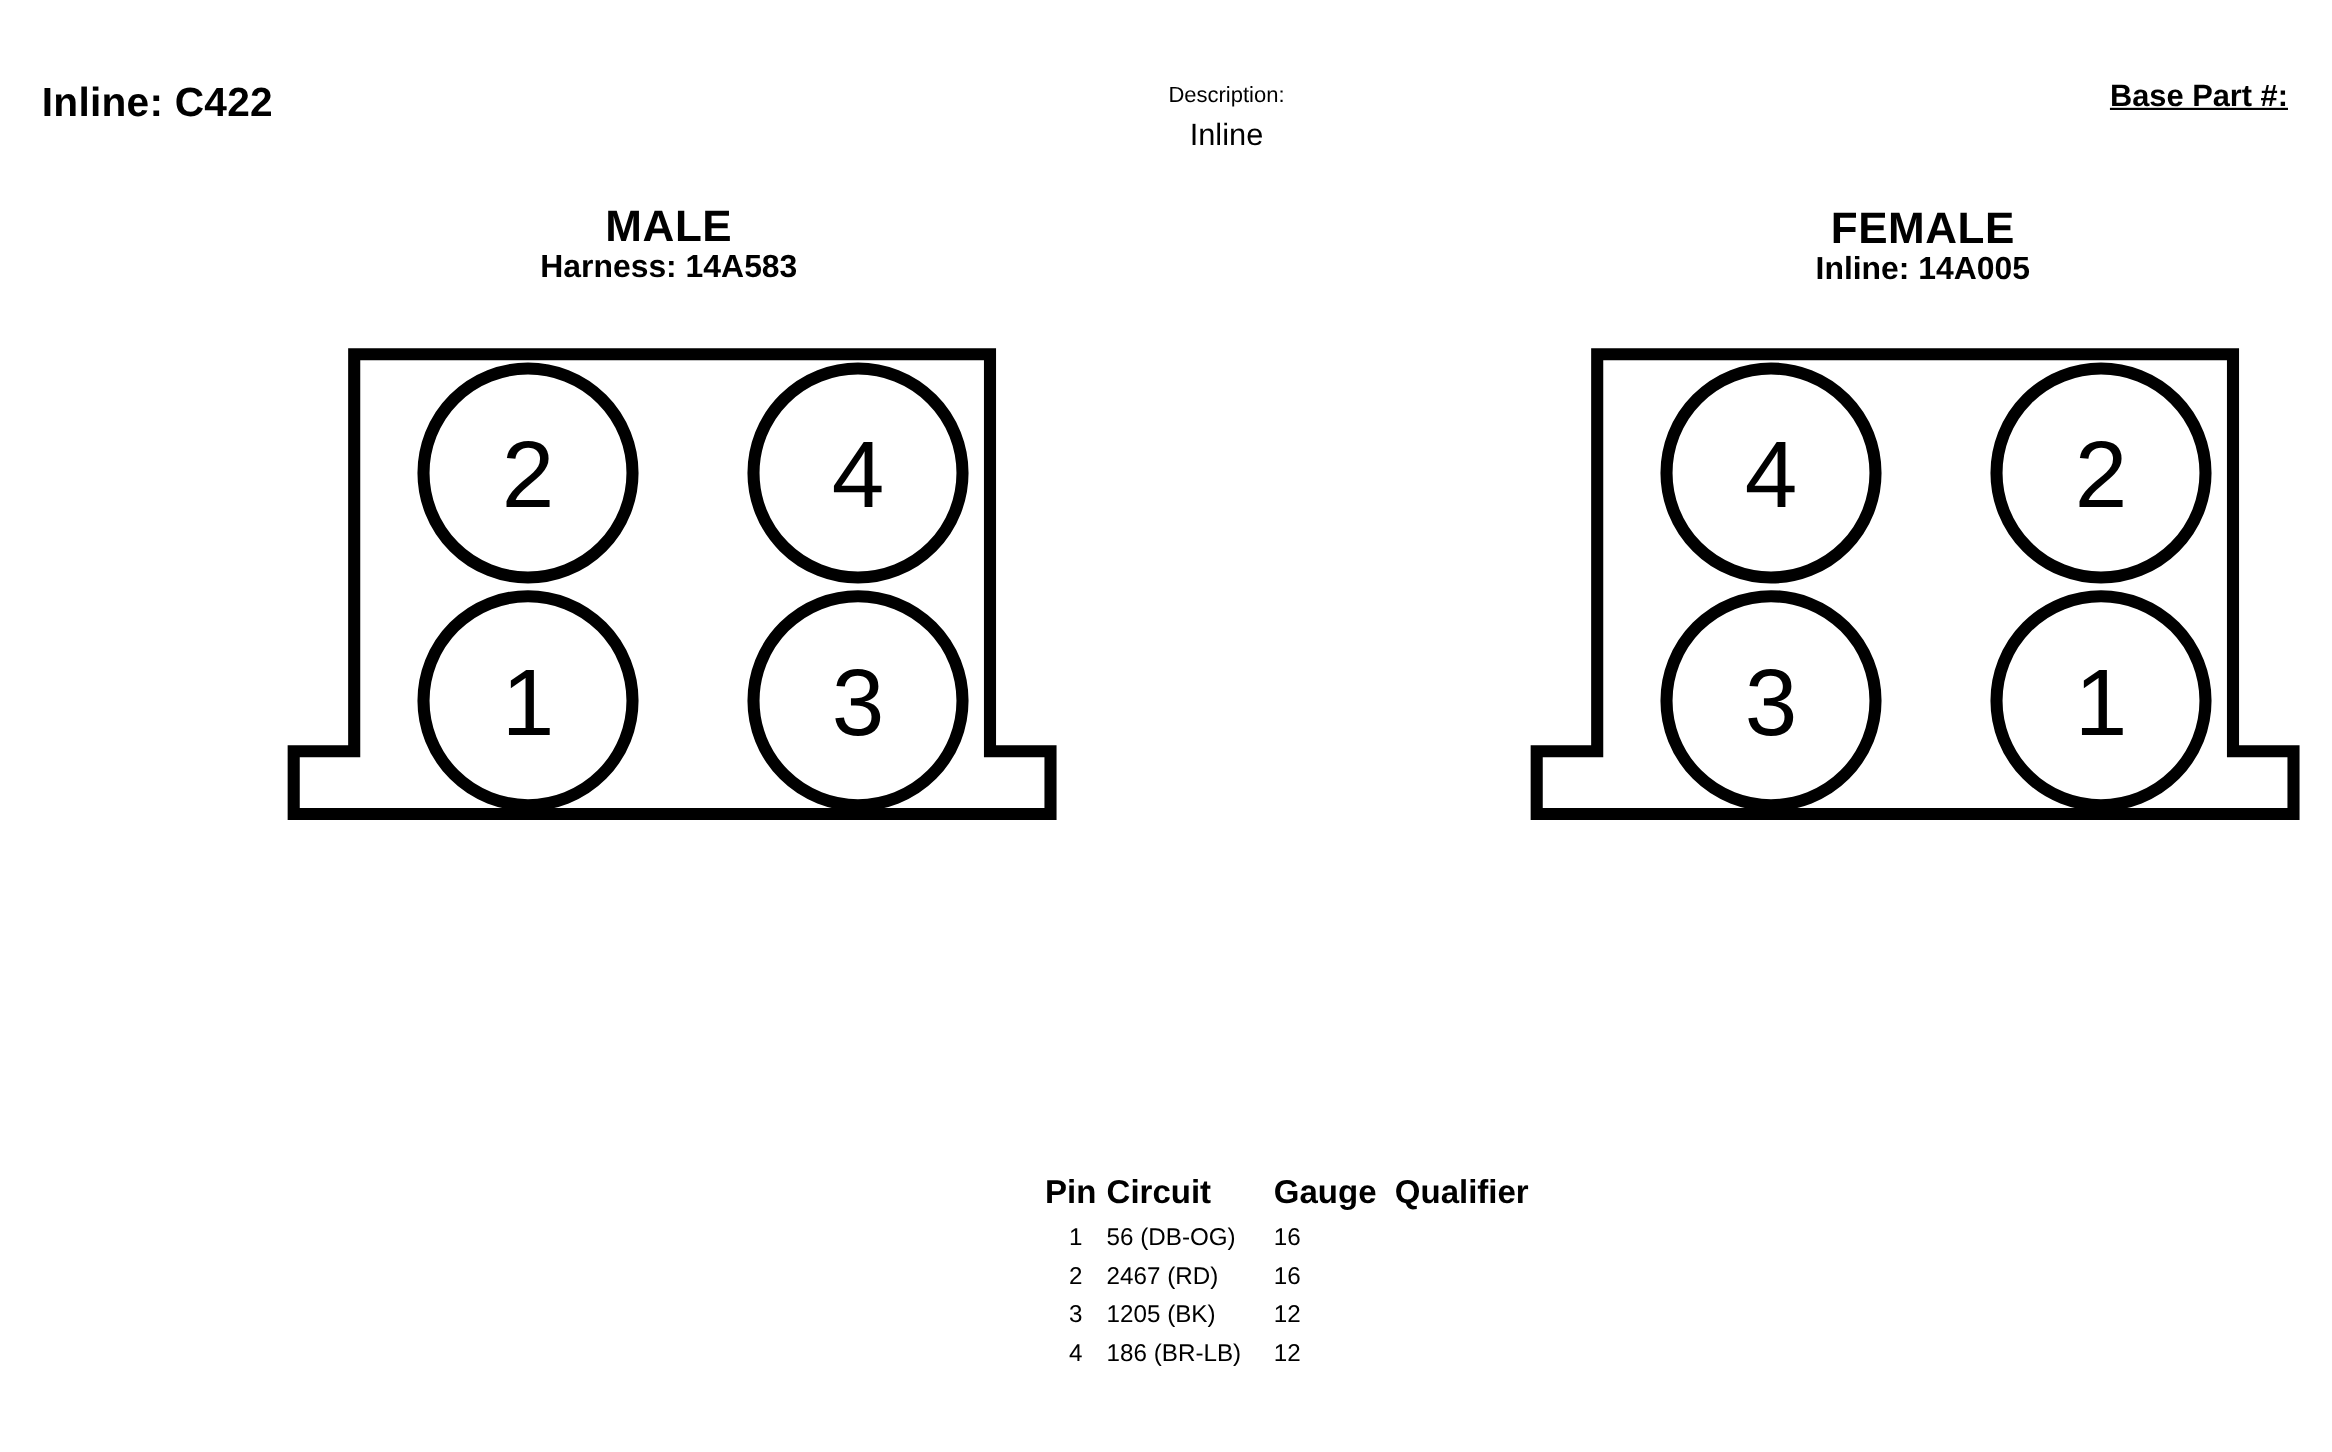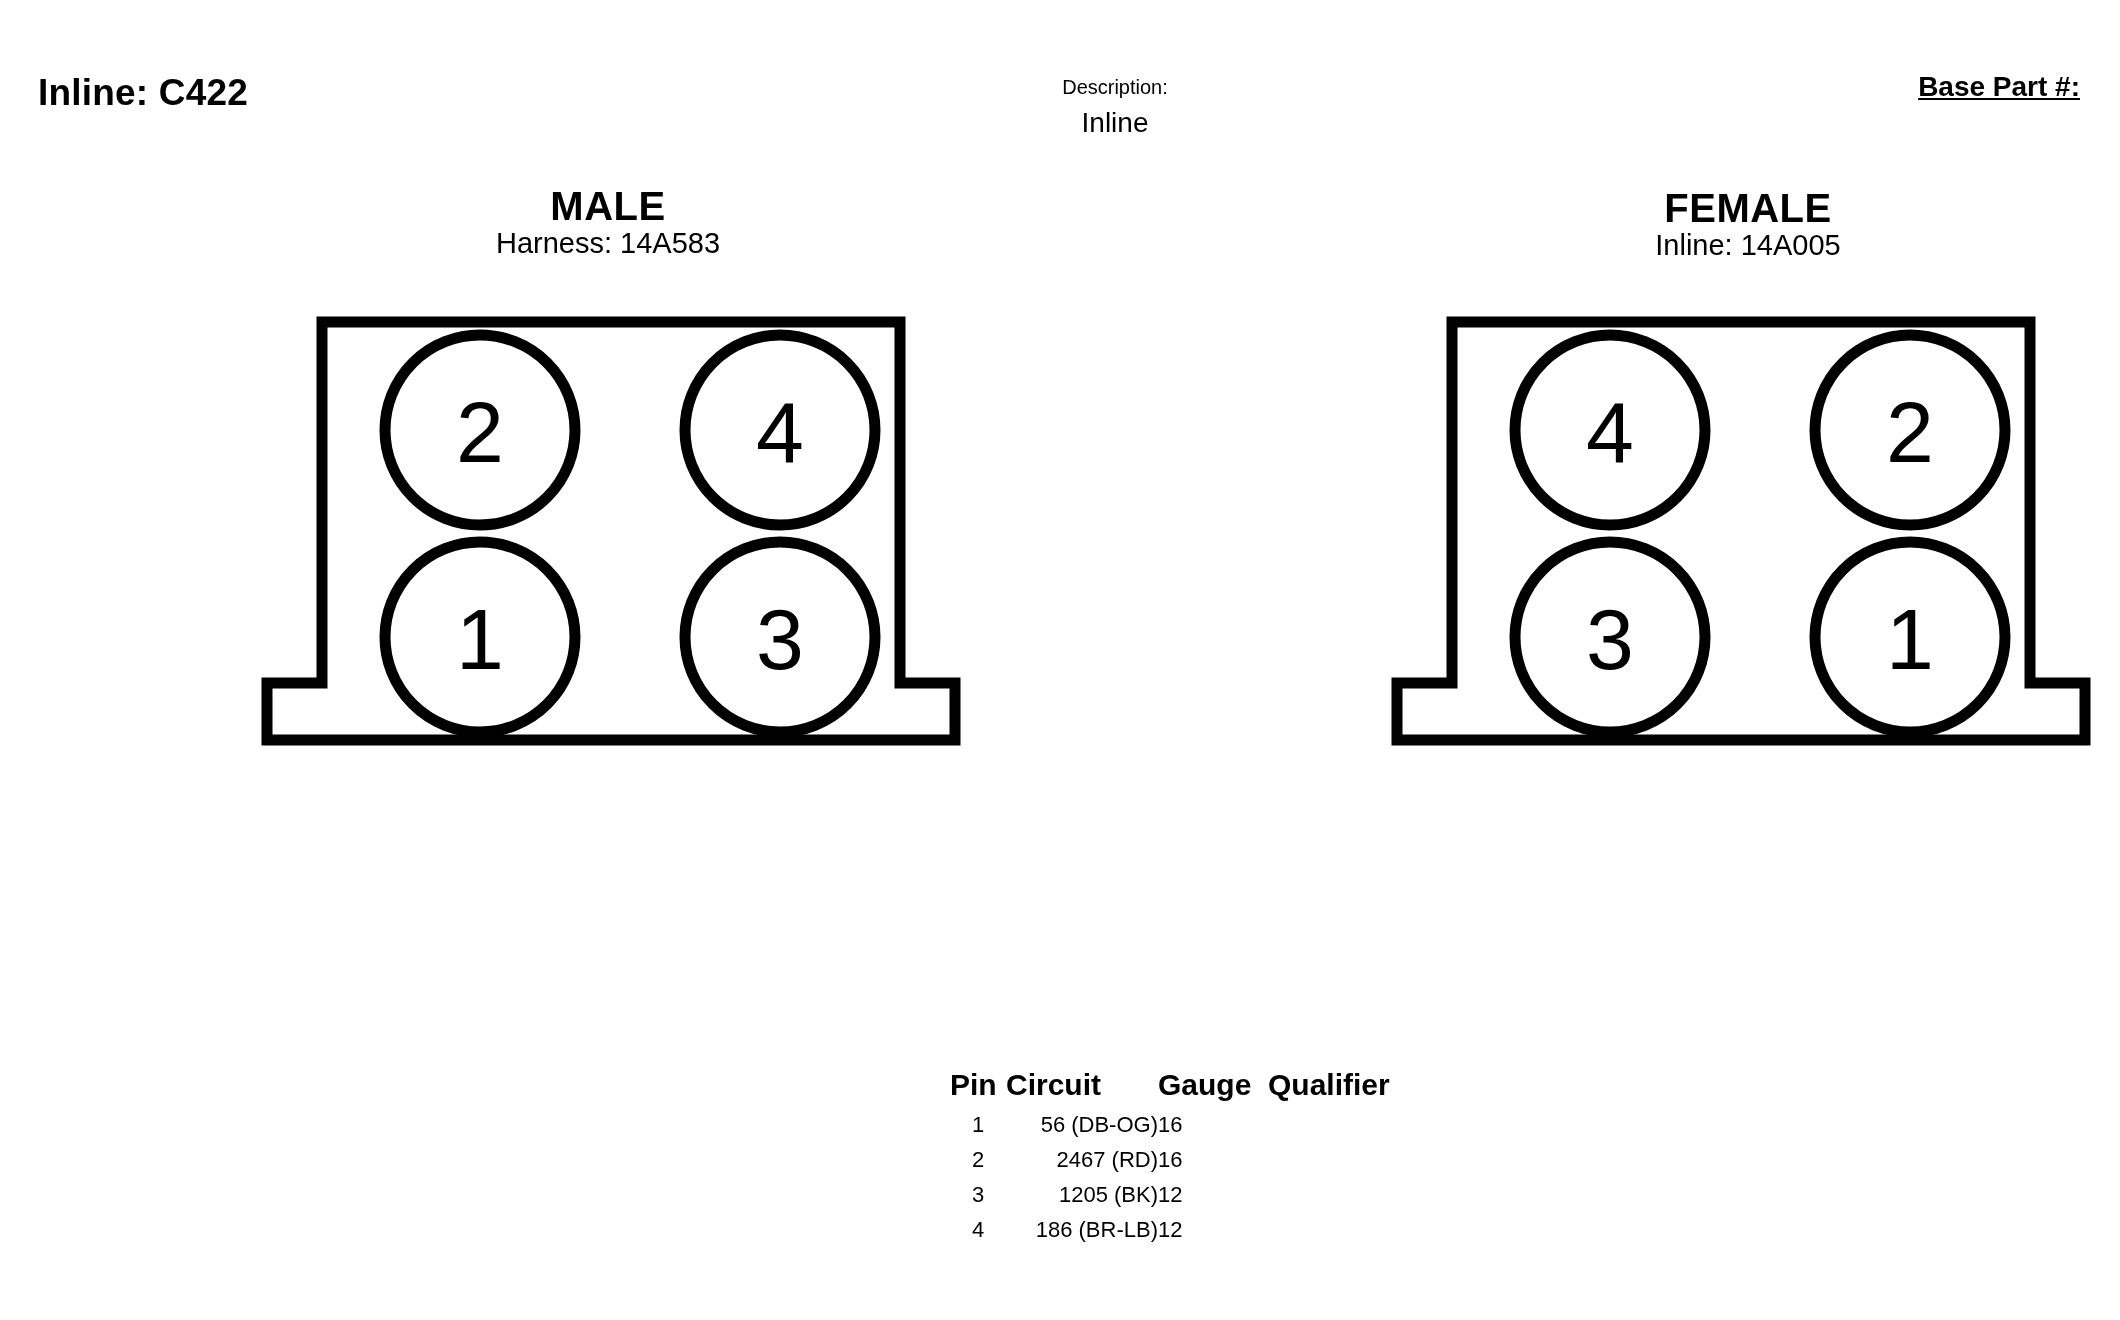--- a/index.html
+++ b/index.html
@@ -68,21 +68,21 @@
     width: 700px;
   }
   .connector-gender {
     font-size: 40px;
     font-weight: bold;
     line-height: 36px;
     letter-spacing: 0.5px;
   }
   .connector-harness {
     font-size: 29px;
-    font-weight: normal;
+    font-weight: bold;
     line-height: 38px;
   }
   #male-caption  { left: 258px;  top: 188px; }
   #female-caption{ left: 1398px; top: 190px; }
 
   
   .connector-svg { display: block; }
   #male-connector   { left: 250px;  top: 300px; }
   #female-connector { left: 1380px; top: 300px; }
 
@@ -127,21 +127,21 @@
     font-weight: normal;
     padding: 4px 0 5px 0;
     white-space: nowrap;
   }
   th.col-pin       { padding-right: 20px; margin-top: 40px; }
   th.col-circuit   { padding-right: 20px; }
   th.col-gauge     { padding-right: 12px; }
   th.col-qualifier { }
 
   td.col-pin       { text-align: center; padding-right: 20px; width: 56px; }
-  td.col-circuit   { text-align: right; padding-right: 20px; width: 152px; }
+  td.col-circuit   { text-align: left; padding-right: 20px; width: 152px; }
   td.col-gauge     { text-align: left;   padding-right: 12px; padding-left: 14px; width: 110px; }
   td.col-qualifier { text-align: left; }
 </style>
 </head>
 <body>
 
 <div class="abs" id="connector-title">Inline: C422</div>
 
 <div class="abs" id="description-block">
   <div id="description-label">Description:</div>

